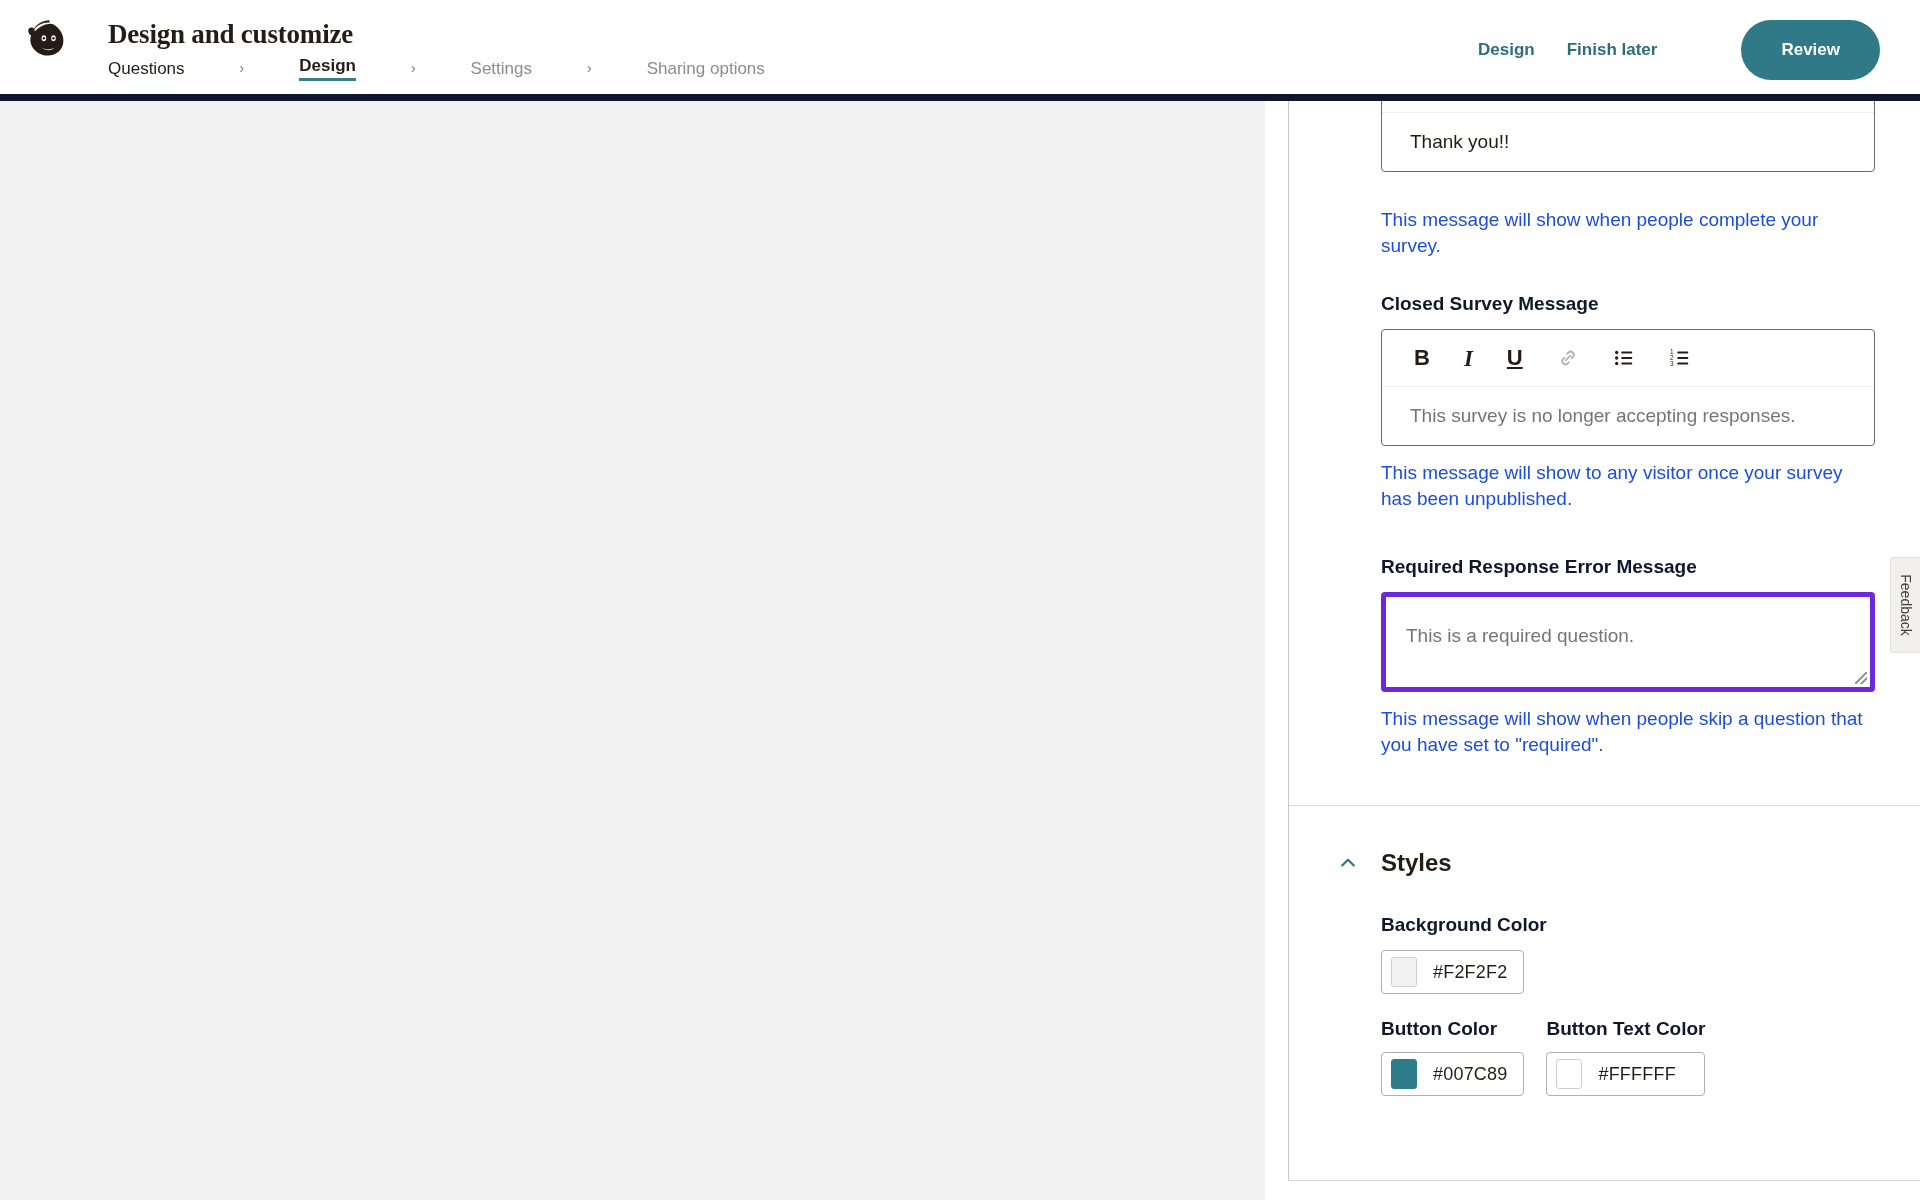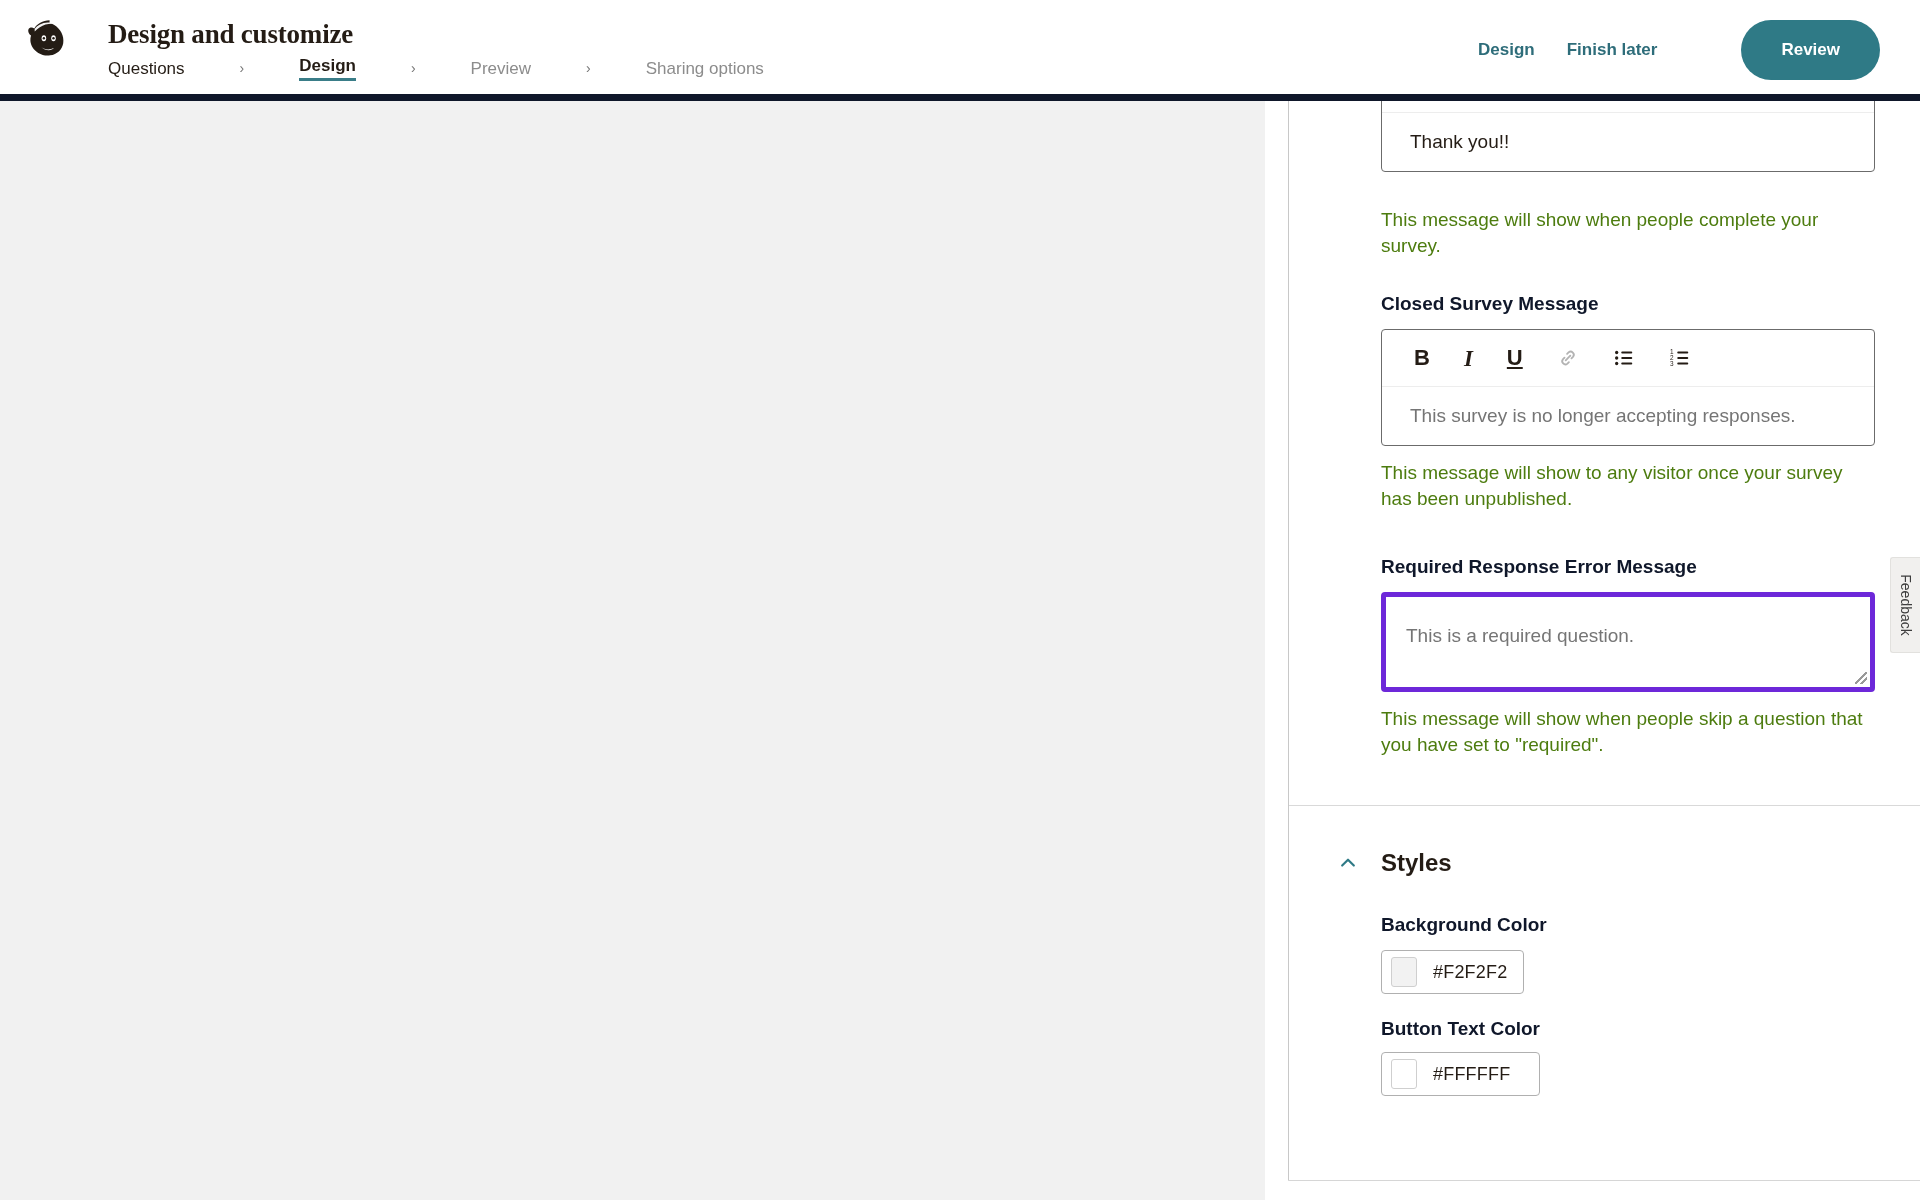--- a/index.html
+++ b/index.html
@@ -114,21 +114,21 @@
   .tb-btn.under { text-decoration: underline; font-weight: 600; }
   .rte-body {
     min-height: 58px;
     display: flex; align-items: center;
     padding: 0 28px;
     font-size: 19px; color: #241c15;
   }
   .rte-body.placeholder { color: #757575; }
 
   .helper {
-    font-size: 19px; color: #4d7c0f;
+    font-size: 19px; color: #1d4ed8;
     line-height: 1.38; margin-top: 14px;
     max-width: 505px;
   }
 
   .field-label {
     font-size: 19px; font-weight: 700;
     color: #0f172a; margin-bottom: 14px;
   }
 
   .textarea-box {
@@ -241,21 +241,21 @@
     </svg>
   </div>
 
   <div class="title-block">
     <div class="page-title">Design and customize</div>
     <div class="breadcrumb">
       <span class="crumb">Questions</span>
       <span class="crumb-sep">›</span>
       <span class="crumb active">Design</span>
       <span class="crumb-sep">›</span>
-      <span class="crumb muted">Preview</span>
+      <span class="crumb muted">Settings</span>
       <span class="crumb-sep">›</span>
       <span class="crumb muted">Sharing options</span>
     </div>
   </div>
 
   <div class="header-actions">
     <button class="hdr-link">Design</button>
     <button class="hdr-link">Finish later</button>
     <button class="review-btn">Review</button>
   </div>
@@ -344,20 +344,27 @@
       <div class="field-label">Background Color</div>
       <div class="color-field" style="min-width:124px;">
         <span class="swatch" style="background:#F2F2F2;"></span>
         <span class="hexval">#F2F2F2</span>
       </div>
     </div>
 
     <div class="sec-pad" style="position:absolute; top:917px; left:0; width:632px;">
       <div class="color-row">
         <div class="color-col">
+          <div class="field-label">Button Color</div>
+          <div class="color-field" style="min-width:124px;">
+            <span class="swatch" style="background:#2E7C8A; border-color:#2E7C8A;"></span>
+            <span class="hexval">#007C89</span>
+          </div>
+        </div>
+        <div class="color-col">
           <div class="field-label">Button Text Color</div>
           <div class="color-field" style="min-width:124px;">
             <span class="swatch" style="background:#FFFFFF;"></span>
             <span class="hexval">#FFFFFF</span>
           </div>
         </div>
       </div>
     </div>
 
     <button class="help-btn">?</button>

